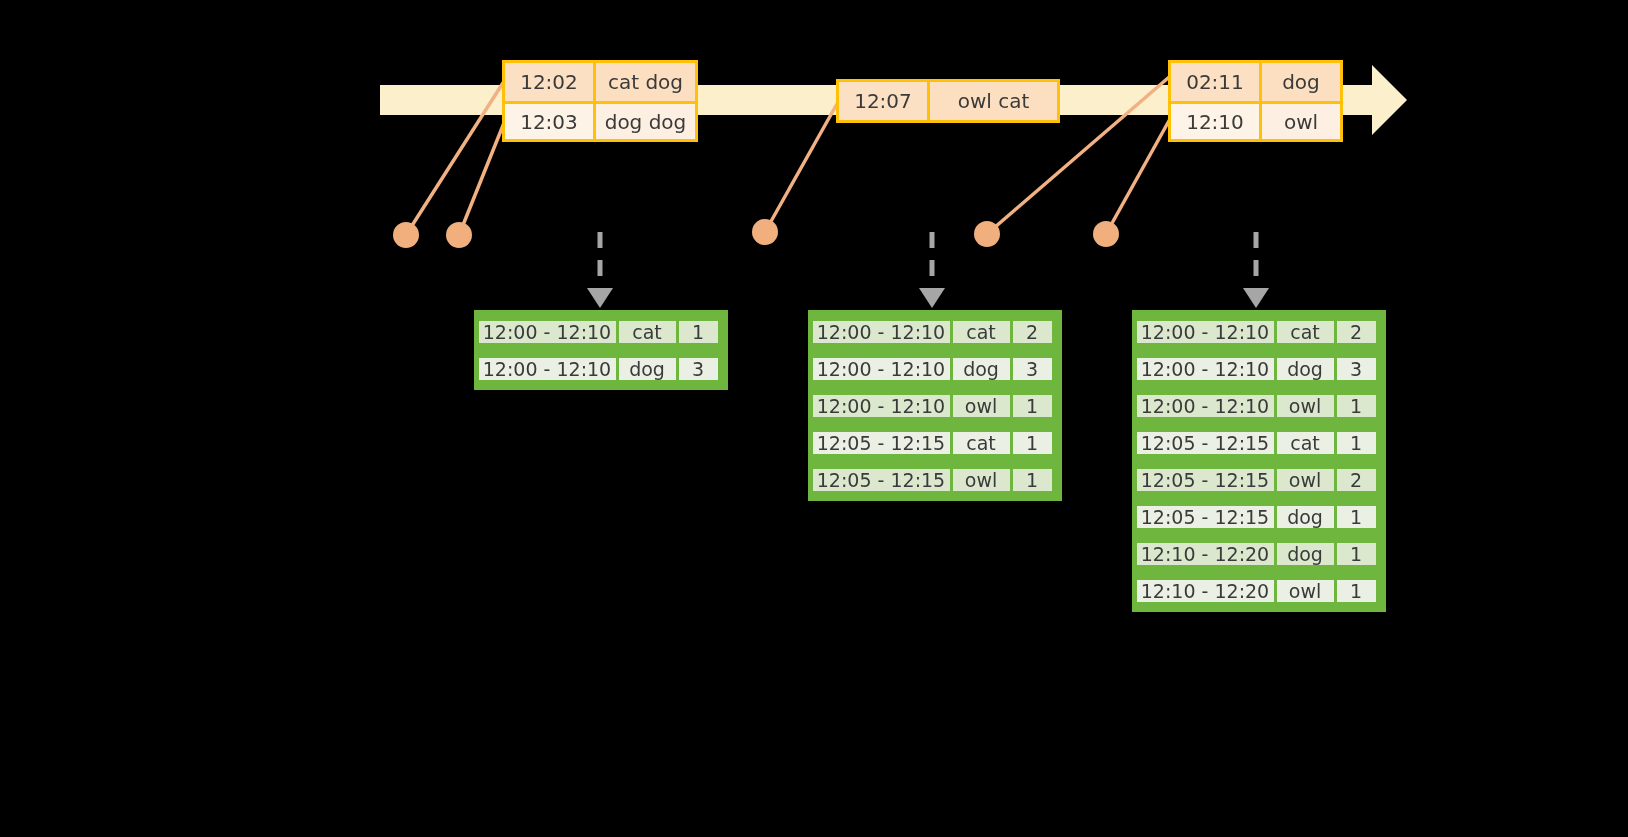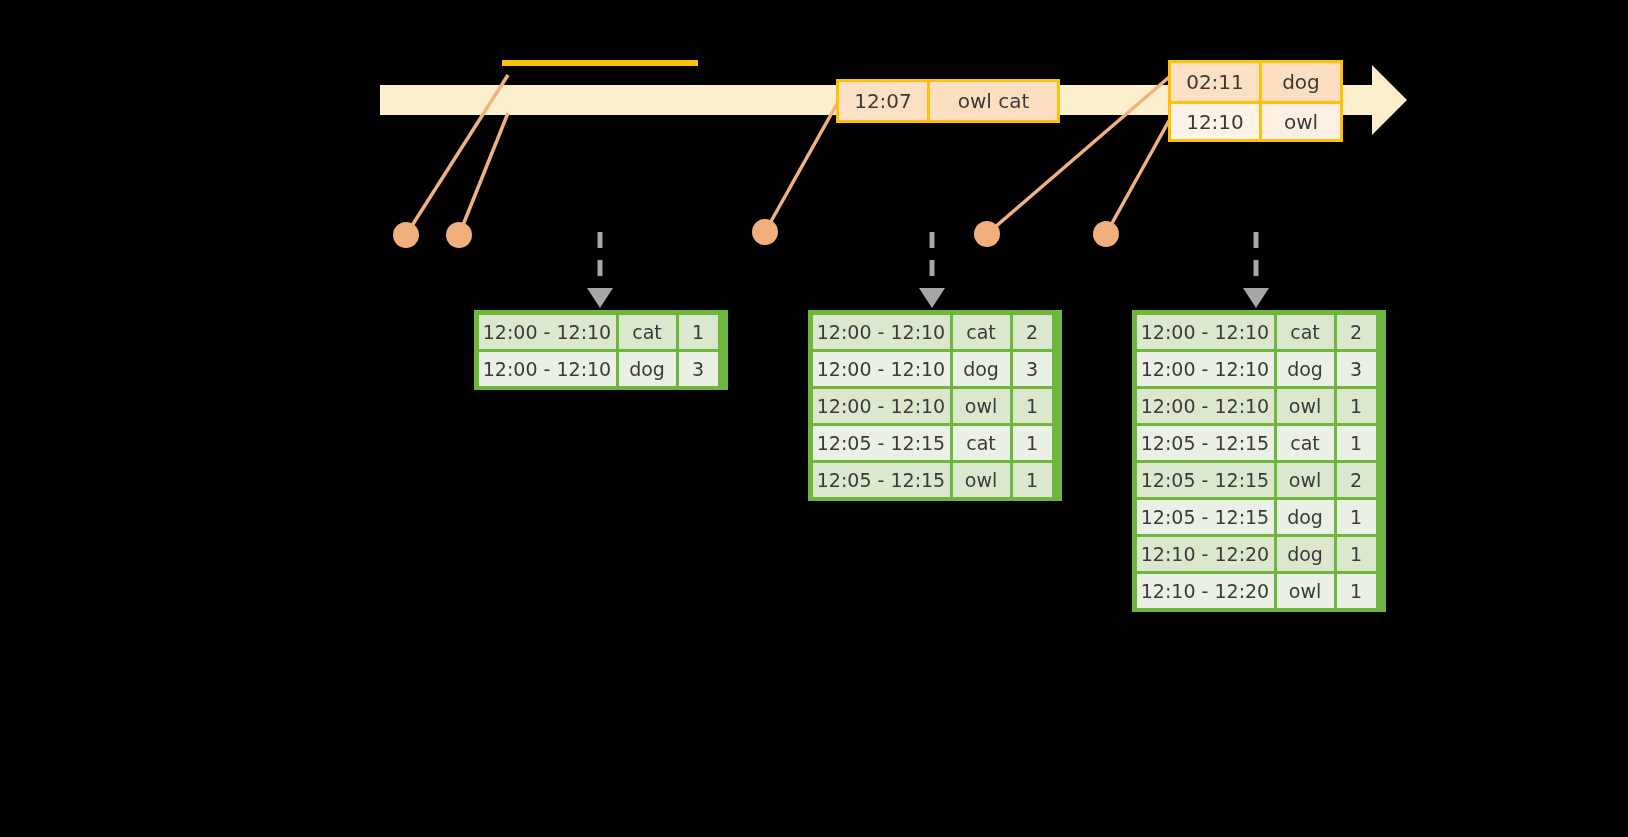--- a/index.html
+++ b/index.html
@@ -37,21 +37,21 @@
   }
 
   
   .res-table{
     position:absolute;
     border:3px solid #6FB63F;
     box-sizing:border-box;
     background:#6FB63F;
     z-index:6;
   }
-  .res-row{display:flex;height:37px;box-sizing:border-box;}
+  .res-row{display:flex;height:37px;box-sizing:border-box;align-items:center;}
   .res-cell{
     display:flex;align-items:center;justify-content:center;
     font-size:19px;color:#3a3a3a;box-sizing:border-box;
     margin:1.5px;
   }
   .res-row.dark .res-cell{background:#DCE8CE;}
   .res-row.light .res-cell{background:#EAF0E3;}
 </style>
 </head>
 <body>
@@ -74,20 +74,28 @@
       <line x1="600" y1="232" x2="600" y2="292" stroke="#A6A6A6" stroke-width="5" stroke-dasharray="16 12"></line>
       <polygon points="587,288 613,288 600,308" fill="#A6A6A6"></polygon>
       <line x1="932" y1="232" x2="932" y2="292" stroke="#A6A6A6" stroke-width="5" stroke-dasharray="16 12"></line>
       <polygon points="919,288 945,288 932,308" fill="#A6A6A6"></polygon>
       <line x1="1256" y1="232" x2="1256" y2="292" stroke="#A6A6A6" stroke-width="5" stroke-dasharray="16 12"></line>
       <polygon points="1243,288 1269,288 1256,308" fill="#A6A6A6"></polygon>
     </svg>
 
   <div id="boxes">
       <div class="evt-box" style="left: 502px; top: 60px; width: 196px;">
+        <div class="evt-row dark">
+          <div class="evt-time">12:02</div>
+          <div class="evt-val">cat dog</div>
+        </div>
+        <div class="evt-row light">
+          <div class="evt-time">12:03</div>
+          <div class="evt-val">dog dog</div>
+        </div>
       </div>
       <div class="evt-box" style="left: 836px; top: 79px; width: 224px;">
         <div class="evt-row dark">
           <div class="evt-time">12:07</div>
           <div class="evt-val">owl cat</div>
         </div>
       </div>
       <div class="evt-box" style="left: 1168px; top: 60px; width: 175px;">
         <div class="evt-row dark">
           <div class="evt-time">02:11</div>

